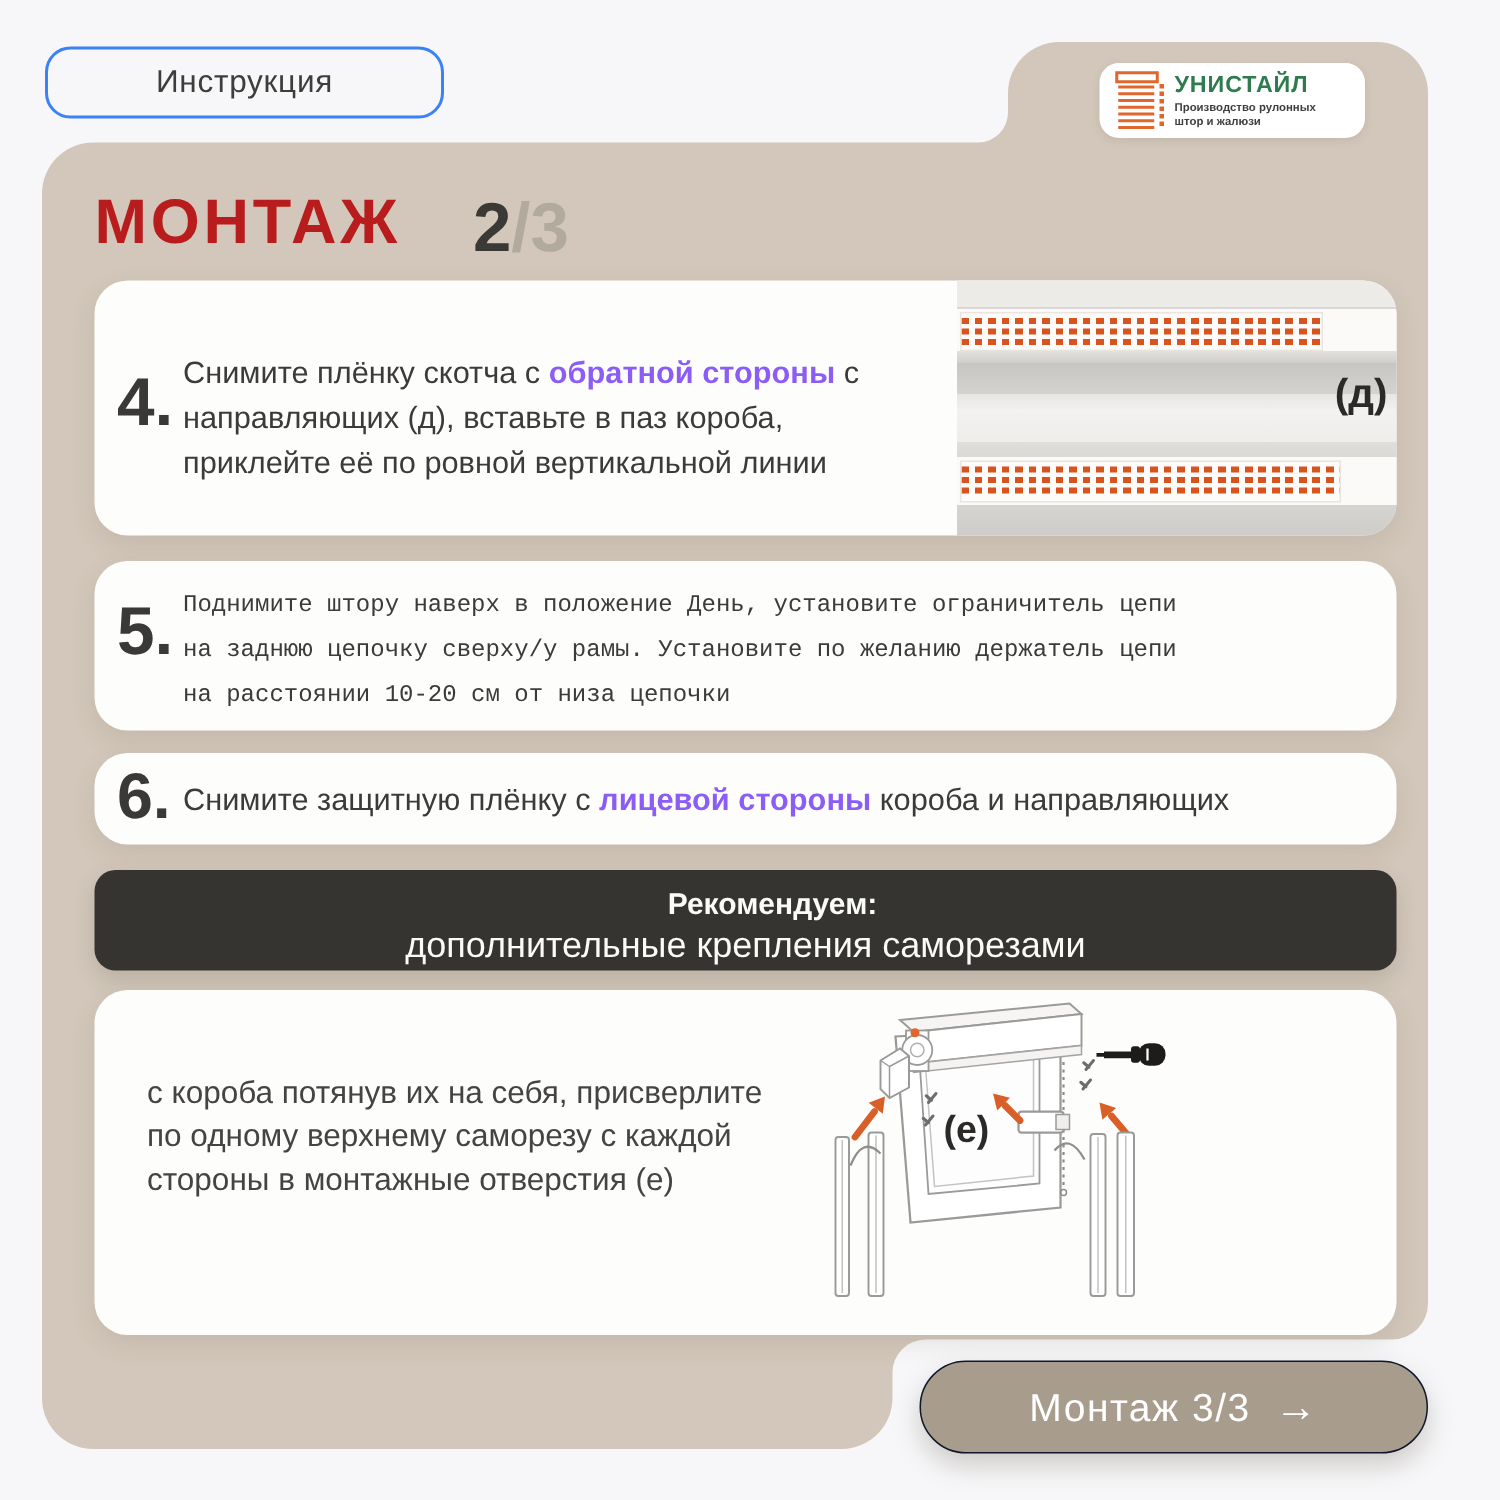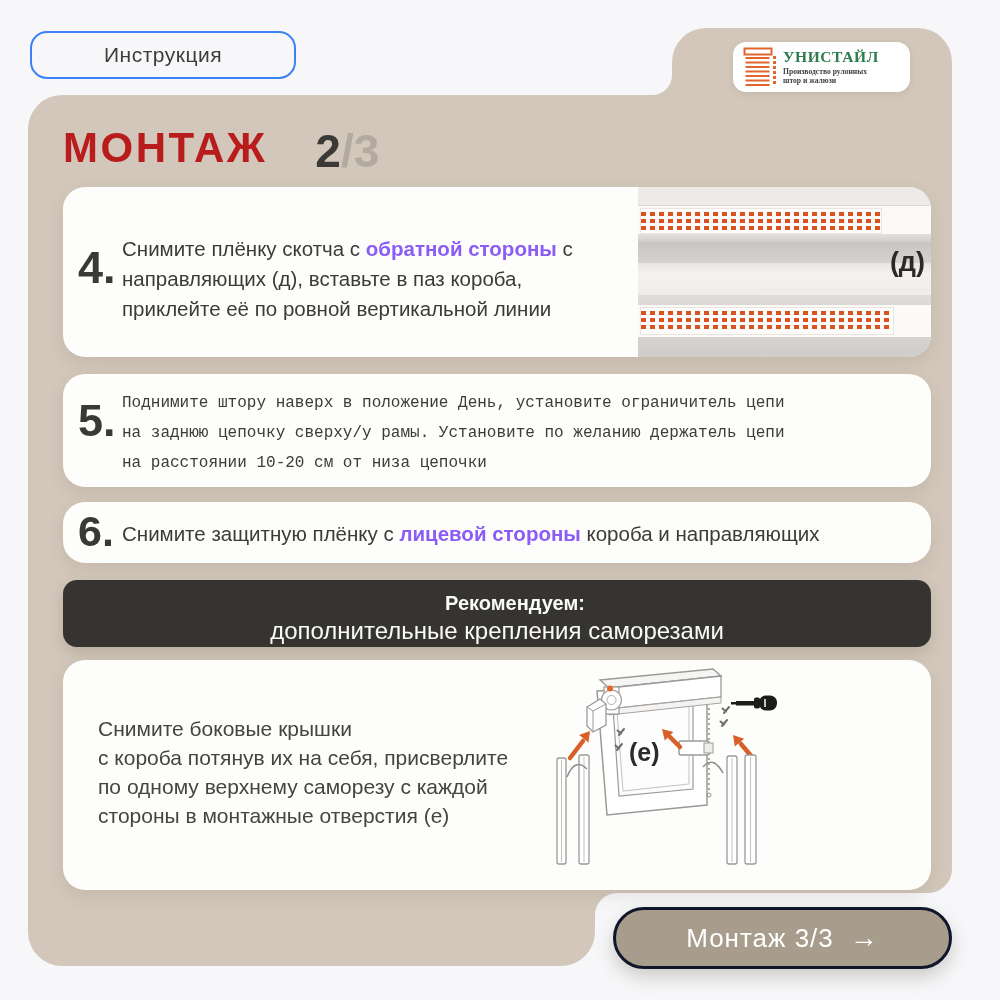--- a/index.html
+++ b/index.html
@@ -18,21 +18,21 @@
     border:2px solid #3b82f6;border-radius:17px;background:transparent;
     display:flex;align-items:center;justify-content:center;
     font-size:21px;color:#3e3d3b;letter-spacing:.5px;
   }
   .logo-card{
     left:733px;top:42px;width:177px;height:50px;border-radius:13px;
     background:#ffffff;box-shadow:0 2px 6px rgba(120,105,90,.15);
     display:flex;align-items:center;padding:0;
   }
   .logo-icon{width:34px;height:40px;margin-left:10px;flex:0 0 auto;}
-  .logo-text{margin-left:6px;line-height:1;font-family:Liberation Serif, serif;}
+  .logo-text{margin-left:6px;line-height:1;}
   .logo-name{font-size:15.5px;font-weight:bold;color:#2e7b4e;letter-spacing:.6px;}
   .logo-sub{font-size:7.6px;font-weight:bold;color:#413f3d;margin-top:2.5px;line-height:1.25;}
   .title-row{left:63px;top:124px;height:50px;display:flex;align-items:flex-start;white-space:nowrap;}
   .title-main{font-size:42px;font-weight:bold;letter-spacing:2.5px;color:#b91c1c;}
   .title-cur{font-size:46px;font-weight:bold;color:#3b3936;margin-left:48px;}
   .title-total{font-size:46px;font-weight:bold;color:#b3aa9f;}
   
   .card{
     background:#fdfdfc;border-radius:22px;
     box-shadow:0 6px 16px rgba(110,95,80,.13);
@@ -89,21 +89,21 @@
   }
   #banner .b1{margin-top:10px;font-size:20px;font-weight:bold;line-height:27px;padding-left:36px;}
   #banner .b2{font-size:24px;line-height:27px;}
   
   #card7{left:63px;top:660px;width:868px;height:230px;}
   #card7 .step-text{left:35px;top:54px;font-size:21px;line-height:29px;color:#454442;}
   #diagram{position:absolute;left:480px;top:3px;}
   
   .next-btn{
     left:613px;top:907px;width:339px;height:62px;border-radius:32px;
-    background:#a89d8c;border:3px solid #0f172a;box-sizing:border-box;
+    background:#a89d8c;border:1px solid #0f172a;box-sizing:border-box;
     display:flex;align-items:center;justify-content:center;
     color:#ffffff;font-size:26px;letter-spacing:1px;
     box-shadow:0 8px 18px rgba(100,90,75,.28);cursor:pointer;
   }
   .next-arrow{margin-left:16px;font-size:28px;line-height:1;}
 </style>
 </head>
 <body>
 
 <svg id="panel-shape" viewBox="0 0 1000 1000" aria-hidden="true">
@@ -198,21 +198,20 @@
   </div>
 </div>
 
 <div class="abs" id="banner">
   <div class="b1">Рекомендуем:</div>
   <div class="b2">дополнительные крепления саморезами</div>
 </div>
 
 <div class="abs card" id="card7">
   <div class="step-text">
-    <div>Снимите боковые крышки</div>
     <div>с короба потянув их на себя, присверлите</div>
     <div>по одному верхнему саморезу с каждой</div>
     <div>стороны в монтажные отверстия (е)</div>
   </div>
   <svg id="diagram" width="240" height="225" viewBox="0 0 240 225" aria-hidden="true">
 
     <path d="M54,28 L164,22 L164,142 L64,152 Z" fill="#ffffff" stroke="#9a9a98" stroke-width="1.5"></path>
     <path d="M70,44 L150,38 L150,126 L76,133 Z" fill="#fdfdfd" stroke="#9a9a98" stroke-width="1.2"></path>
     <path d="M74,48 L146,42.5 L146,121 L80,128 Z" fill="none" stroke="#c4c3c1" stroke-width="1"></path>
 

